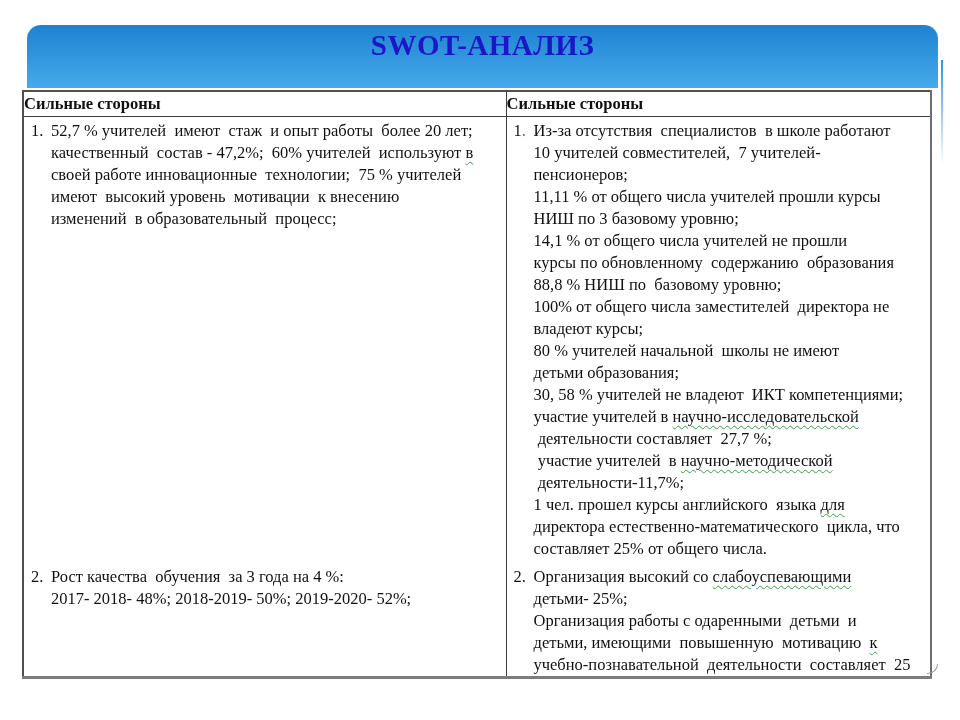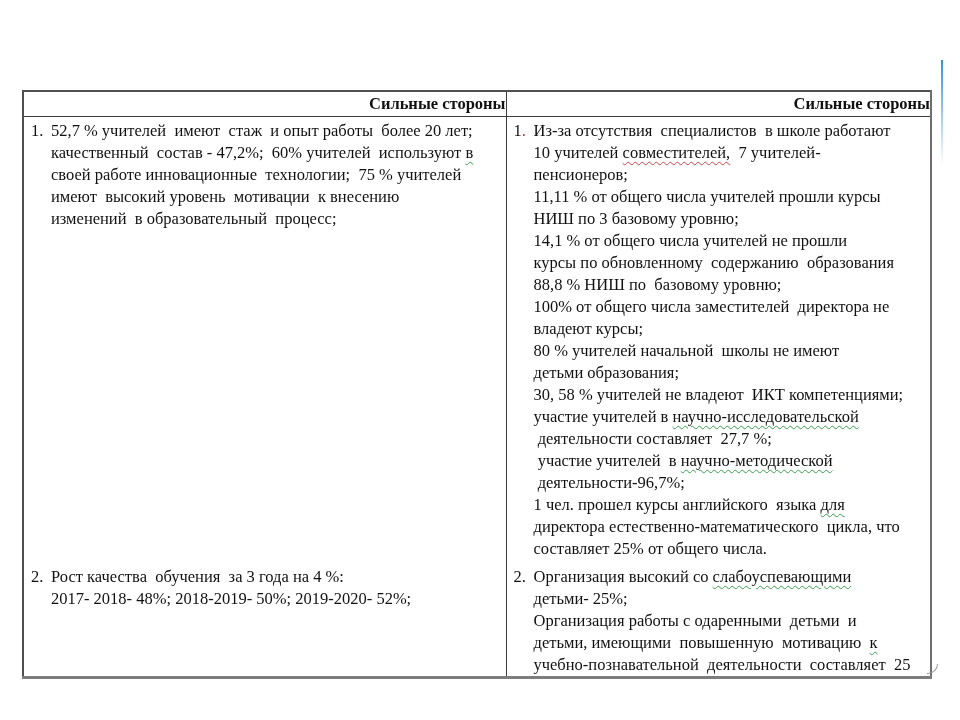--- a/index.html
+++ b/index.html
@@ -23,51 +23,54 @@
   }
   table.swot{
     position:absolute;left:22px;top:90px;width:908px;height:577px;
     border-collapse:collapse;table-layout:fixed;background:#fff;
     border:2px solid #4f4f4f;border-bottom:3px solid #7d7d7d;border-right:2px solid #6e6e6e;
   }
   table.swot col.c1{width:483px;}
   table.swot col.c2{width:425px;}
   table.swot th{
     border:1px solid #3c3c3c;height:24px;
-    font-size:16.5px;font-weight:bold;text-align:right;vertical-align:middle;padding:0;
+    font-size:16.5px;font-weight:bold;text-align:left;vertical-align:middle;padding:0;
   }
   table.swot td{
     border-left:1px solid #3c3c3c;border-right:1px solid #3c3c3c;
     border-top:none;border-bottom:none;
     vertical-align:top;padding:3px 4px 0 6px;overflow:hidden;
   }
   tr.row1{height:446px;}
   tr.row2{height:104px;}
   .item{position:relative;padding-left:21px;font-size:16.5px;line-height:22px;}
   .marker{position:absolute;left:1px;top:0;}
   .line{white-space:pre;}
   .sq-green{
     text-decoration:underline;text-decoration-style:wavy;
     text-decoration-color:#3aa04b;text-decoration-thickness:1px;text-underline-offset:3px;
   }
   .sq-red{
-    text-decoration:underline;text-decoration-style:wavy;
+    text-decoration-style:wavy;
     text-decoration-color:#d04545;text-decoration-thickness:1px;text-underline-offset:3px;
   }
   .page-curl{
     position:absolute;left:927px;top:664px;width:10px;height:9px;
     border:1.5px solid #9a9a9a;border-top:none;border-left:none;
     border-radius:0 0 10px 0;background:transparent;
   }
 </style>
 </head>
 <body>
 
 <div class="slide">
 
+  <div class="banner">
+    <div class="slide-title">SWOT-АНАЛИЗ</div>
+  </div>
 
   <div class="accent-line"></div>
 
   <table class="swot">
     <colgroup>
         <col class="c1">
         <col class="c2">
       </colgroup>
     <thead>
       <tr>
@@ -99,21 +102,21 @@
               <div class="line"><span>курсы по обновленному  содержанию  образования</span></div>
               <div class="line"><span>88,8 % НИШ по  базовому уровню;</span></div>
               <div class="line"><span>100% от общего числа заместителей  директора не</span></div>
               <div class="line"><span>владеют курсы;</span></div>
               <div class="line"><span>80 % учителей начальной  школы не имеют</span></div>
               <div class="line"><span>детьми образования;</span></div>
               <div class="line"><span>30, 58 % учителей не владеют  ИКТ компетенциями;</span></div>
               <div class="line"><span>участие учителей в </span><span class="sq-green">научно-исследовательской</span></div>
               <div class="line"><span> деятельности составляет  27,7 %;</span></div>
               <div class="line"><span> участие учителей  в </span><span class="sq-green">научно-методической</span></div>
-              <div class="line"><span> деятельности-96,7%;</span></div>
+              <div class="line"><span> деятельности-11,7%;</span></div>
               <div class="line"><span>1 чел. прошел курсы английского  языка </span><span class="sq-green">для</span></div>
               <div class="line"><span>директора естественно-математического  цикла, что</span></div>
               <div class="line"><span>составляет 25% от общего числа.</span></div>
             </div>
           </td>
       </tr>
       <tr class="row2">
         <td>
             <div class="item">
               <span class="marker"><span>2.</span></span>

